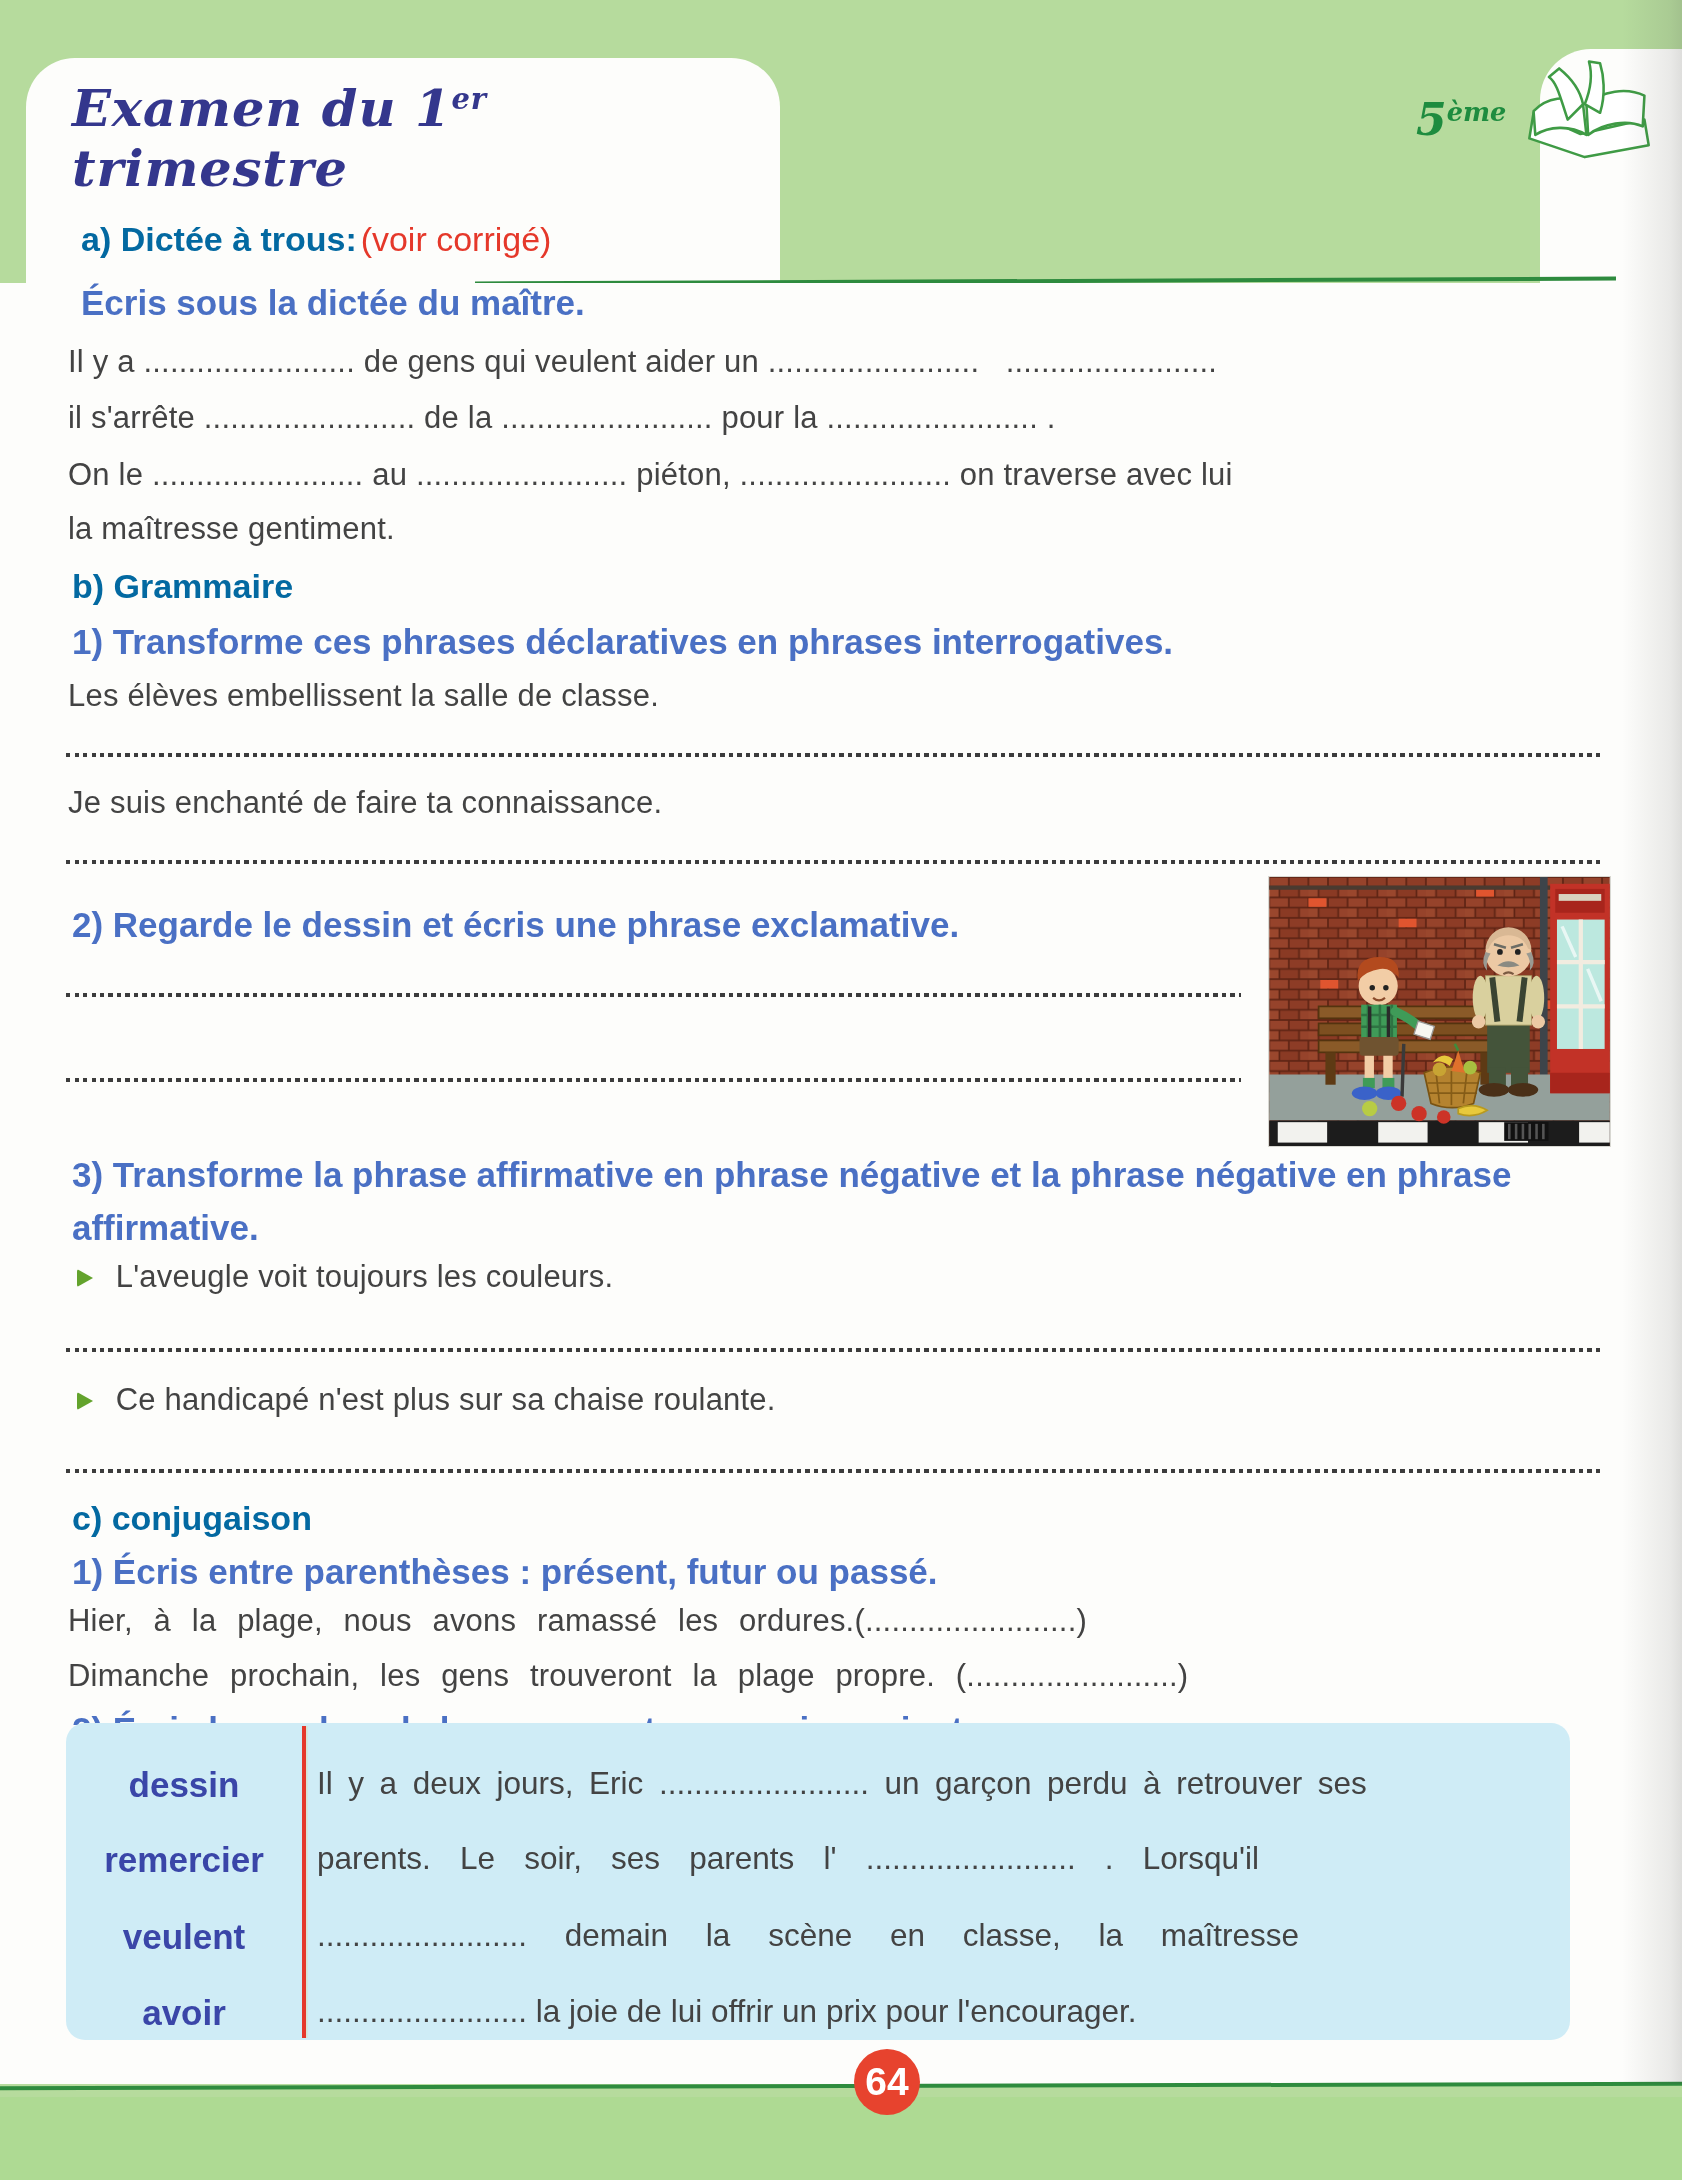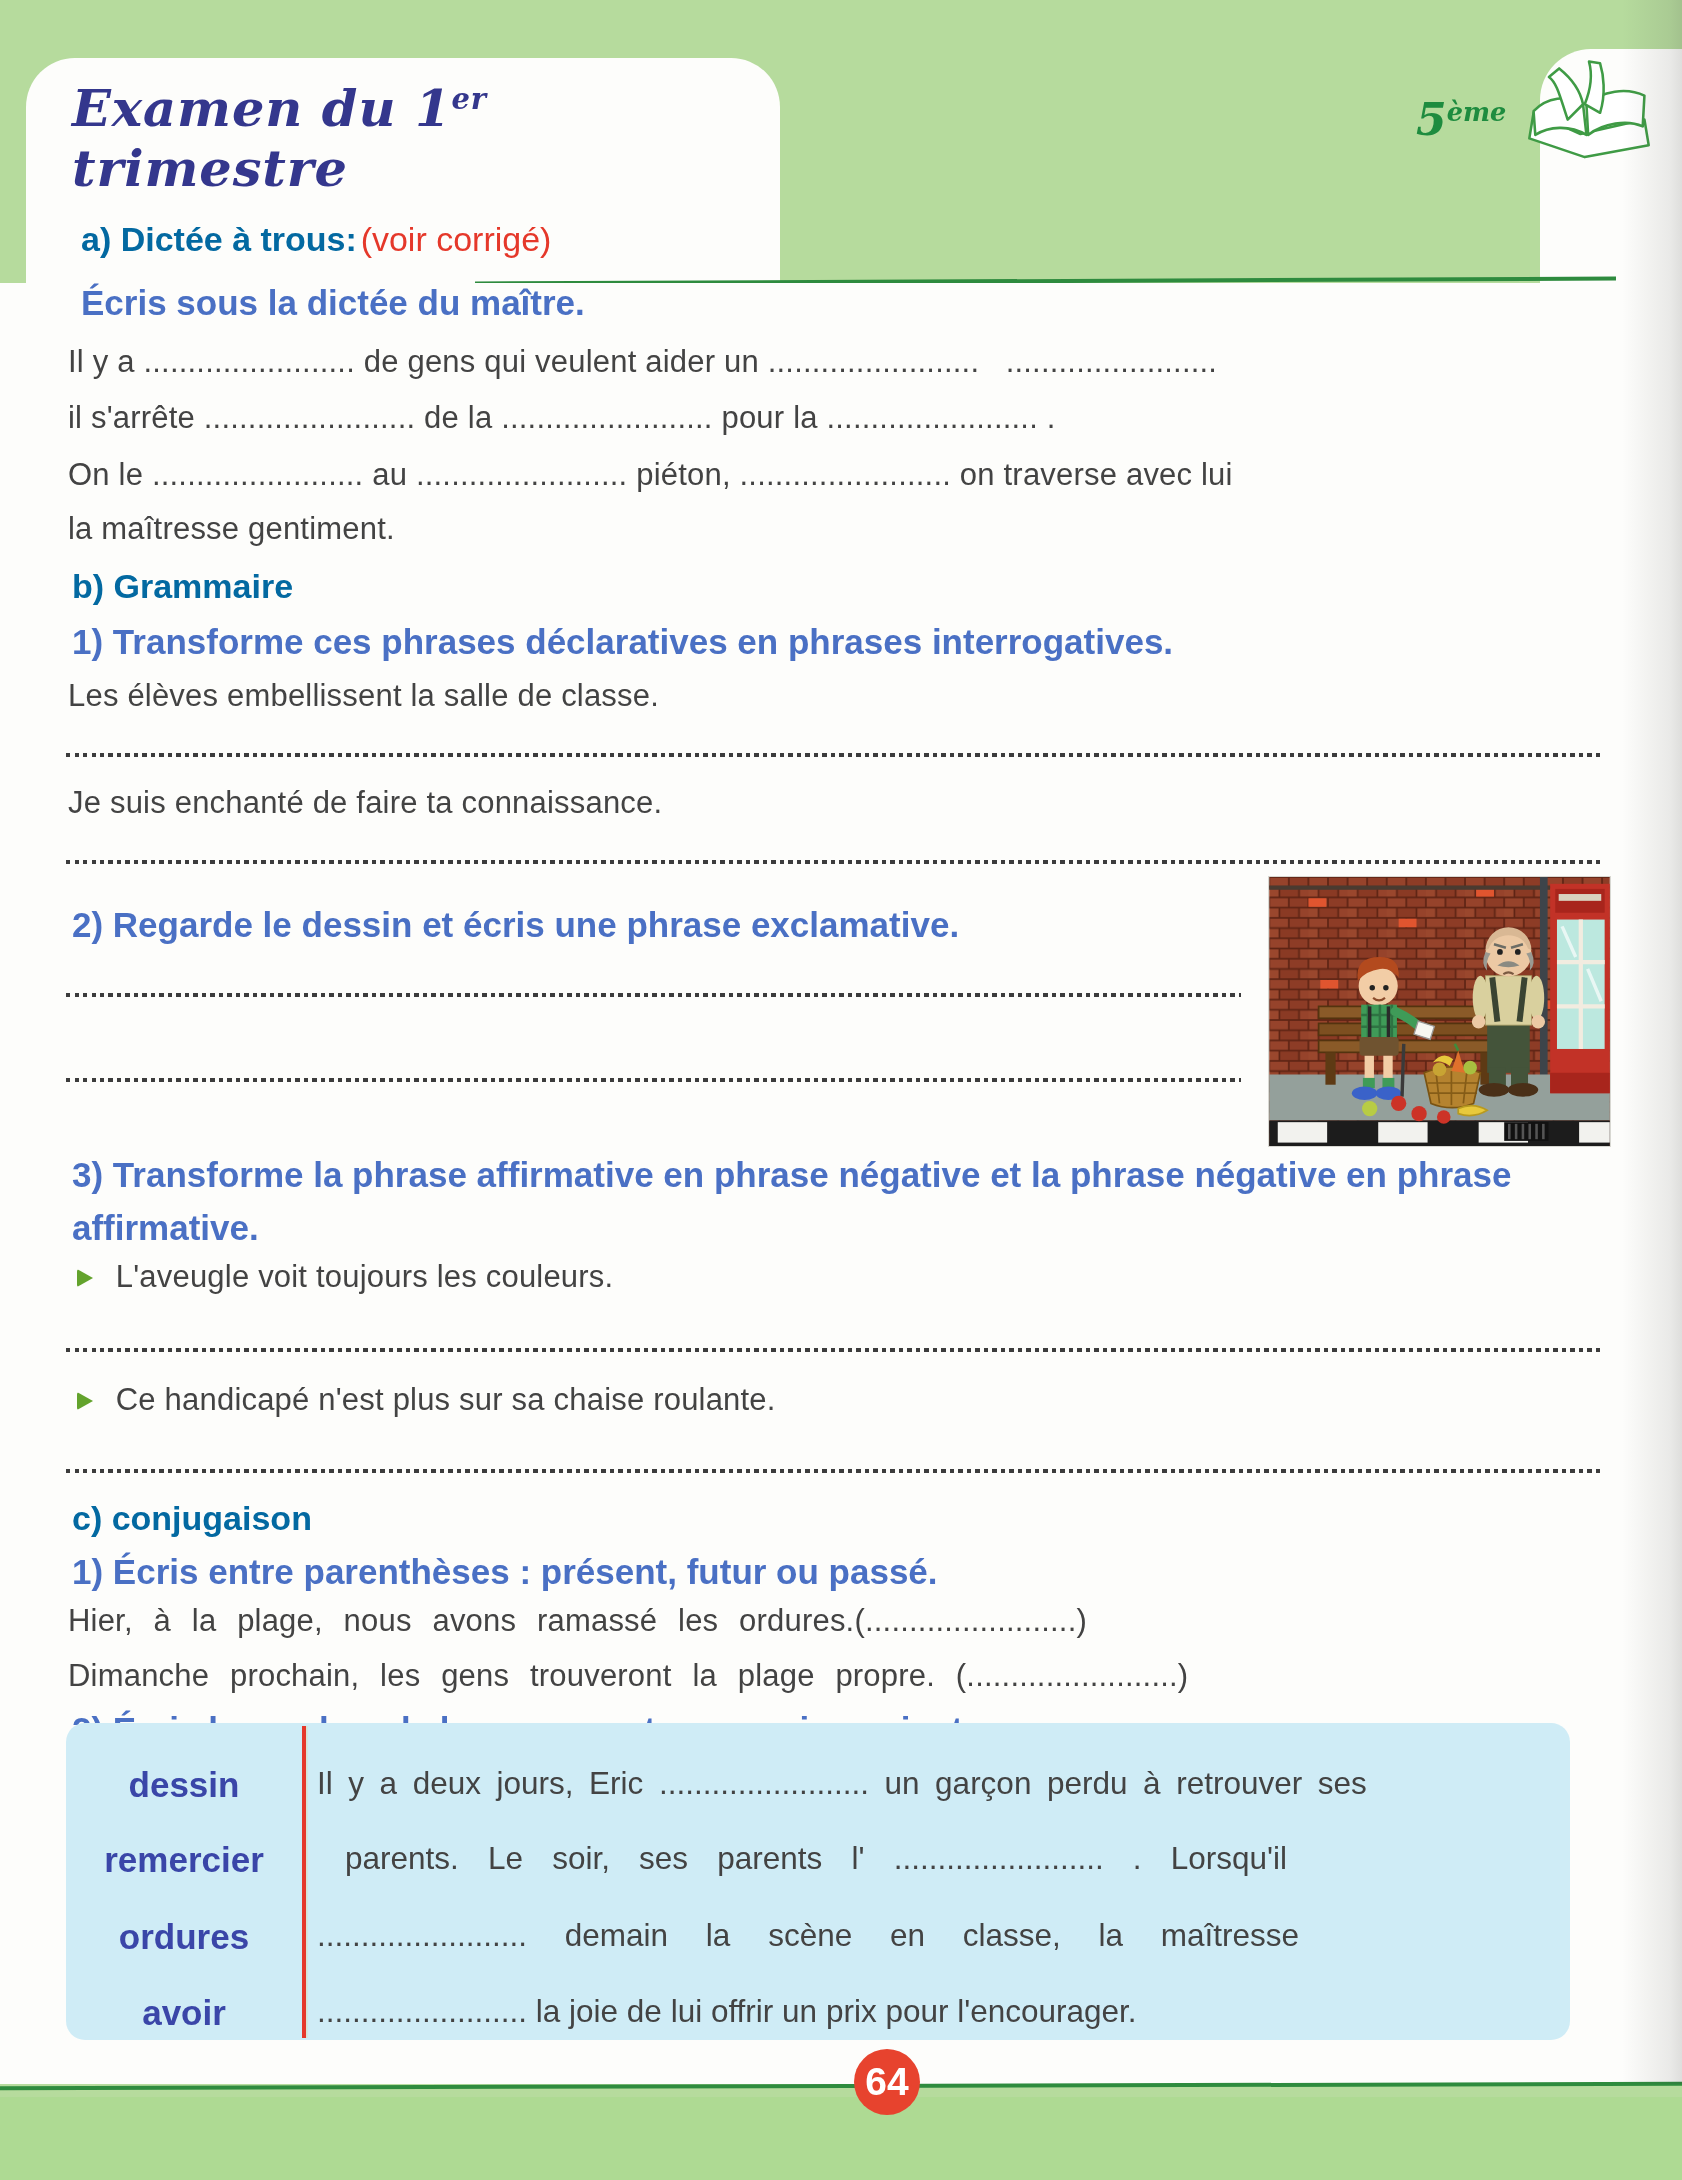--- a/index.html
+++ b/index.html
@@ -249,25 +249,25 @@
   <div class="abs red-head" style="left:72px;top:1499px;">c) conjugaison</div>
   <div class="abs blue-head" style="left:72px;top:1552px;">1) Écris entre parenthèses : présent, futur ou passé.</div>
   <div class="abs bodyline just" style="left:68px;top:1603px;width:1525px;">Hier, à la plage, nous avons ramassé les ordures.(........................)</div>
   <div class="abs bodyline just" style="left:68px;top:1658px;width:1525px;">Dimanche prochain, les gens trouveront la plage propre. (........................)</div>
   <div class="abs blue-head" style="left:72px;top:1710px;">2) Écris les verbes de la marge au temps qui convient.</div>
 
   <div class="verb-box"></div>
   <div class="verb-divider"></div>
   <div class="verb-label" style="top:1765px;">dessin</div>
   <div class="verb-label" style="top:1840px;">remercier</div>
-  <div class="verb-label" style="top:1917px;">ordures</div>
+  <div class="verb-label" style="top:1917px;">veulent</div>
   <div class="verb-label" style="top:1993px;">avoir</div>
 
   <div class="verb-text just1" style="top:1765px;">Il y a deux jours, Eric ........................ un garçon perdu à retrouver ses</div>
-  <div class="verb-text just2" style="top:1840px;margin-left:28px;">parents. Le soir, ses parents l' ........................ . Lorsqu'il</div>
+  <div class="verb-text just2" style="top:1840px;">parents. Le soir, ses parents l' ........................ . Lorsqu'il</div>
   <div class="verb-text just3" style="top:1917px;">........................ demain la scène en classe, la maîtresse</div>
   <div class="verb-text" style="top:1993px;">........................ la joie de lui offrir un prix pour l'encourager.</div>
 
   <div class="footer-line"></div>
   <div class="footer-green"></div>
   <div class="page-number">64</div>
 
   <div class="edge-shade"></div>
 </div>
 

